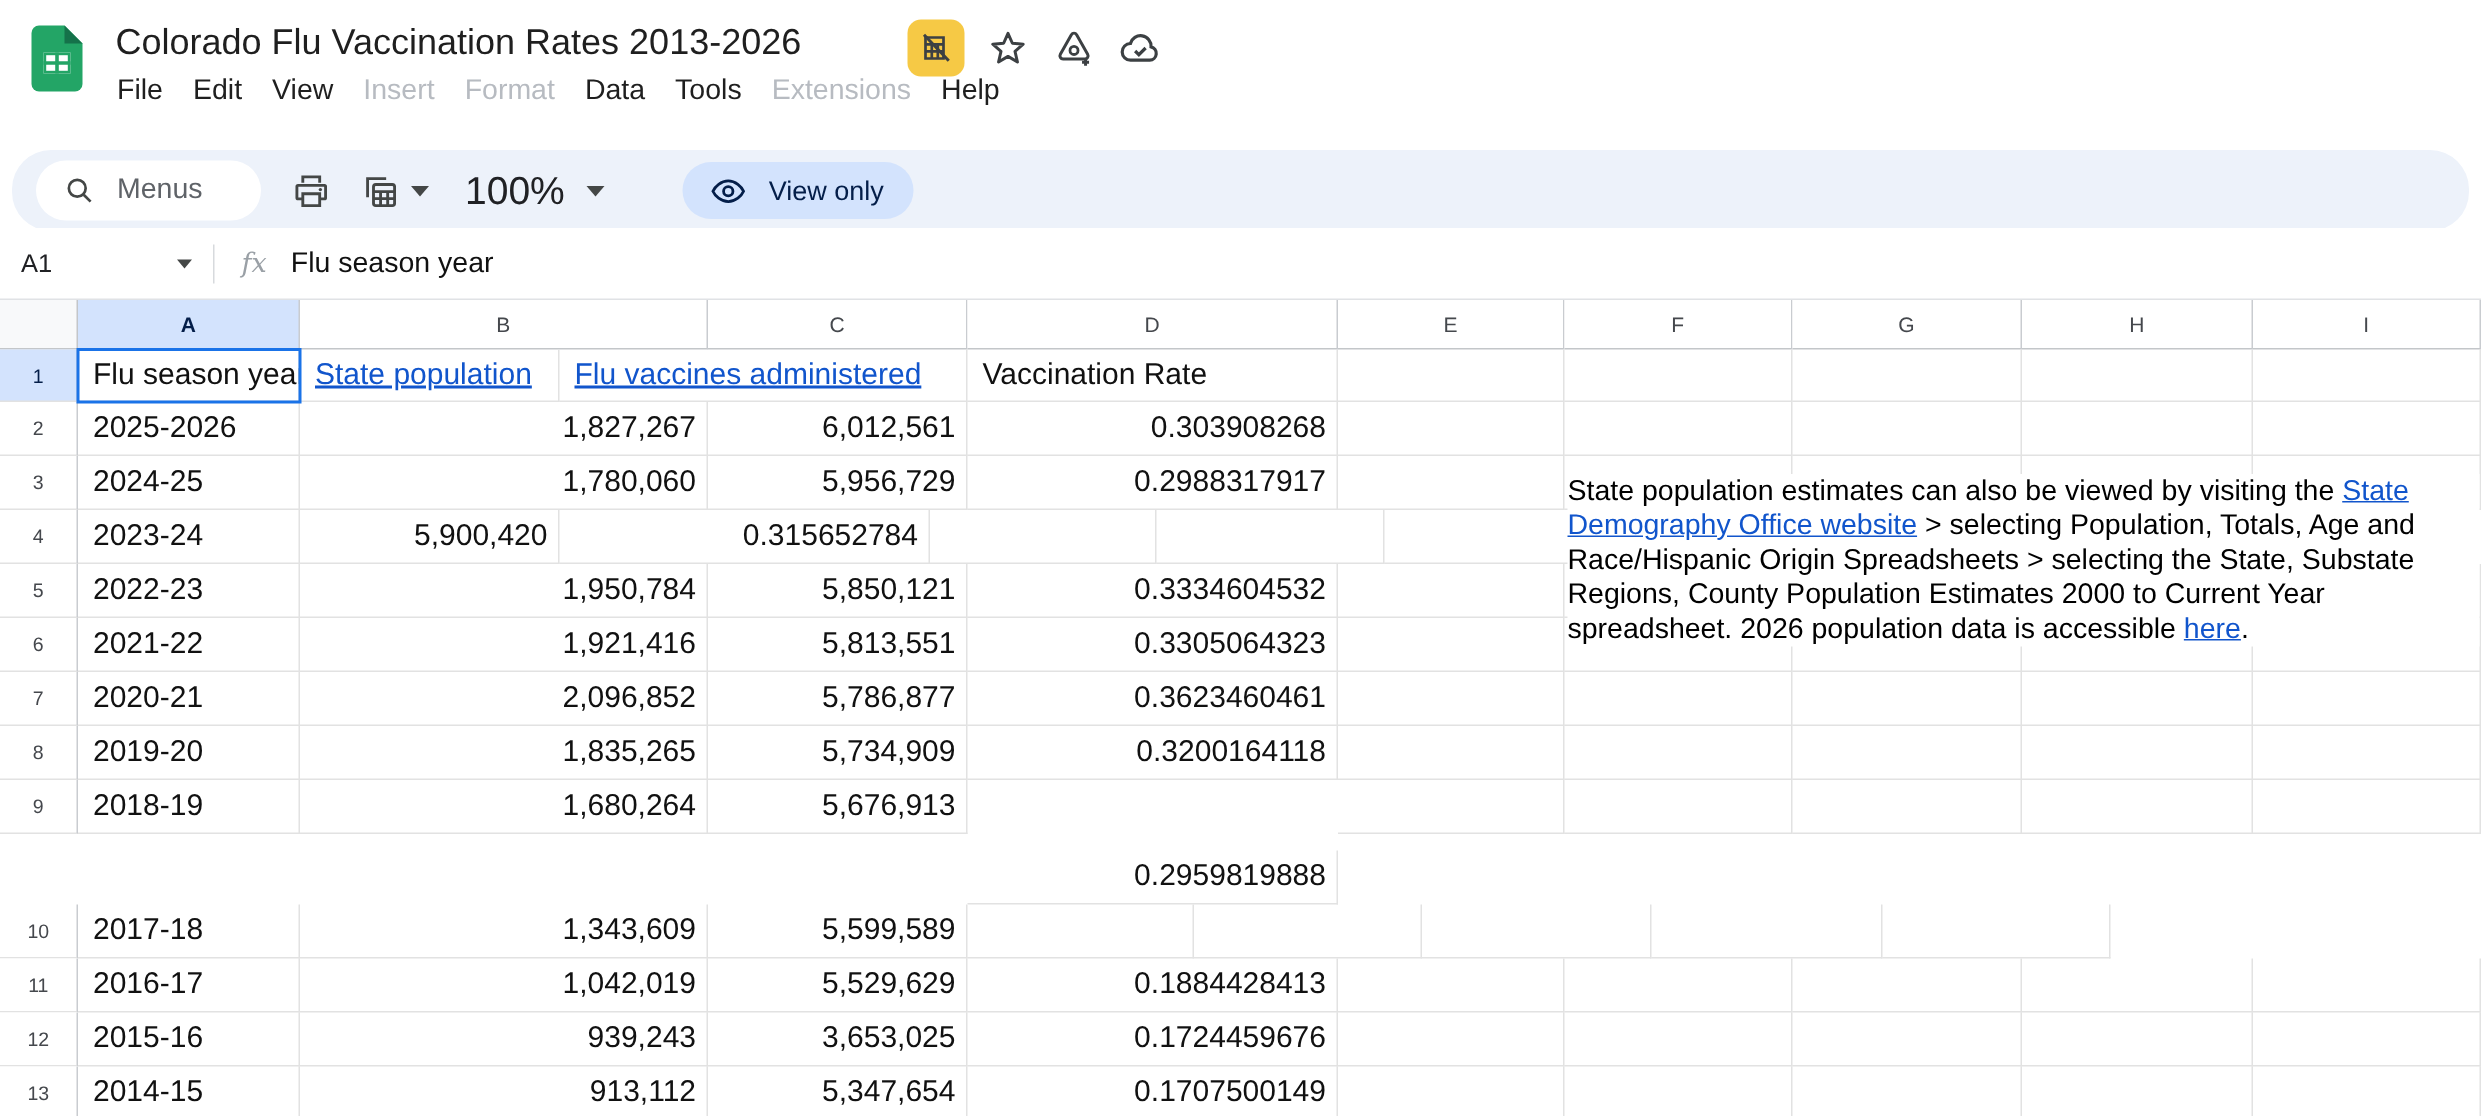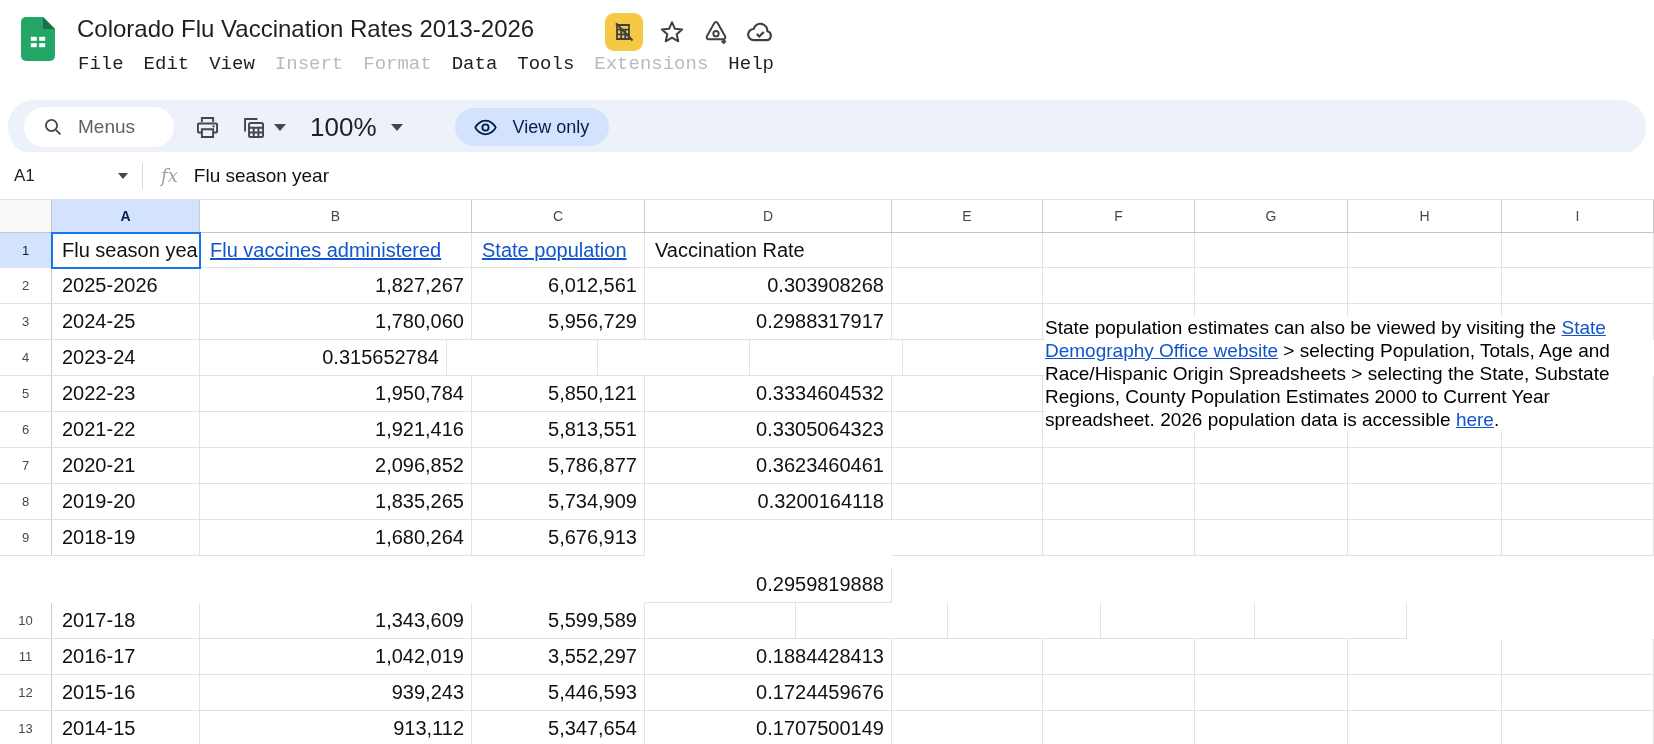--- a/index.html
+++ b/index.html
@@ -7,21 +7,21 @@
   body { font-family:"Liberation Sans", sans-serif; width:1654px; height:744px; position:relative; overflow:hidden; }
   #stage { position:absolute; inset:0; width:1654px; height:744px; background:#fff; overflow:hidden; }
 
   
   #titlebar { position:absolute; left:0; top:0; width:1654px; height:98px; background:#fff; }
   #sheets-logo { position:absolute; left:14px; top:15px; width:48px; height:48px; }
   #doc-title { position:absolute; left:77px; top:15px; font-size:24px; color:#1f1f1f; white-space:nowrap; }
   #title-icons { position:absolute; left:605px; top:12px; display:flex; align-items:center; gap:14px; height:40px; }
   .badge-yellow { width:38px; height:38px; background:#f6c945; border-radius:9px; display:flex; align-items:center; justify-content:center; }
   .ticon { width:30px; height:30px; display:flex; align-items:center; justify-content:center; }
-  #menubar { position:absolute; left:68px; top:50px; display:flex; align-items:center; height:28px;font-family:Liberation Mono, monospace; }
+  #menubar { position:absolute; left:68px; top:50px; display:flex; align-items:flex-start; height:28px; }
   .menu-item { font-size:19px; color:#1f1f1f; padding:0 10px; cursor:default; white-space:nowrap; }
   .menu-item.disabled { color:#b7bbc1; }
 
   
   #toolbar { position:absolute; left:8px; top:100px; width:1638px; height:54px; background:#edf2fa; border-radius:26px; display:flex; align-items:center; }
   #search-pill { margin-left:16px; height:40px; min-width:150px; background:#fff; border-radius:20px; display:flex; align-items:center; padding:0 20px 0 14px; gap:10px; }
   #search-pill span { font-size:19px; color:#5f6368; }
   .tb-icon { display:flex; align-items:center; justify-content:center; width:30px; height:30px; }
   .caret { width:0; height:0; border-left:6px solid transparent; border-right:6px solid transparent; border-top:7px solid #444746; }
   #print-wrap { margin-left:18px; }
@@ -182,25 +182,25 @@
         <div class="colhead" style="width: 247px; height: 33px;">D</div>
         <div class="colhead" style="width: 151px; height: 33px;">E</div>
         <div class="colhead" style="width: 152px; height: 33px;">F</div>
         <div class="colhead" style="width: 153px; height: 33px;">G</div>
         <div class="colhead" style="width: 154px; height: 33px;">H</div>
         <div class="colhead" style="width: 152px; height: 33px;">I</div>
       </div>
       <div class="grow">
         <div class="rownum sel" style="width: 52px; height: 35px;">1</div>
         <div class="cell left a1sel" style="width: 148px; height: 35px;">Flu season year</div>
+        <div class="cell left" style="width: 173px; height: 35px;">
+          <a class="linktext" href="#">State population </a>
+        </div>
         <div class="cell left" style="width: 272px; height: 35px;">
           <a class="linktext" href="#">Flu vaccines administered </a>
-        </div>
-        <div class="cell left" style="width: 173px; height: 35px;">
-          <a class="linktext" href="#">State population </a>
         </div>
         <div class="cell left" style="width: 247px; height: 35px; text-align: center;">Vaccination Rate</div>
         <div class="cell left" style="width: 151px; height: 35px;"></div>
         <div class="cell left" style="width: 152px; height: 35px;"></div>
         <div class="cell left" style="width: 153px; height: 35px;"></div>
         <div class="cell left" style="width: 154px; height: 35px;"></div>
         <div class="cell left" style="width: 152px; height: 35px;"></div>
       </div>
       <div class="grow">
         <div class="rownum" style="width: 52px; height: 36px;">2</div>
@@ -222,20 +222,21 @@
         <div class="cell right" style="width: 247px; height: 36px;">0.2988317917</div>
         <div class="cell left" style="width: 151px; height: 36px;"></div>
         <div class="cell left" style="width: 152px; height: 36px;"></div>
         <div class="cell left" style="width: 153px; height: 36px;"></div>
         <div class="cell left" style="width: 154px; height: 36px;"></div>
         <div class="cell left" style="width: 152px; height: 36px;"></div>
       </div>
       <div class="grow">
         <div class="rownum" style="width: 52px; height: 36px;">4</div>
         <div class="cell left" style="width: 148px; height: 36px;">2023-24</div>
+        <div class="cell right" style="width: 173px; height: 36px;">5,900,420</div>
         <div class="cell right" style="width: 247px; height: 36px;">0.315652784</div>
         <div class="cell left" style="width: 151px; height: 36px;"></div>
         <div class="cell left" style="width: 152px; height: 36px;"></div>
         <div class="cell left" style="width: 153px; height: 36px;"></div>
         <div class="cell left" style="width: 154px; height: 36px;"></div>
         <div class="cell left" style="width: 152px; height: 36px;"></div>
       </div>
       <div class="grow">
         <div class="rownum" style="width: 52px; height: 36px;">5</div>
         <div class="cell left" style="width: 148px; height: 36px;">2022-23</div>
@@ -304,33 +305,33 @@
         <div class="cell left" style="width: 151px; height: 36px;"></div>
         <div class="cell left" style="width: 152px; height: 36px;"></div>
         <div class="cell left" style="width: 153px; height: 36px;"></div>
         <div class="cell left" style="width: 154px; height: 36px;"></div>
         <div class="cell left" style="width: 152px; height: 36px;"></div>
       </div>
       <div class="grow">
         <div class="rownum" style="width: 52px; height: 36px;">11</div>
         <div class="cell left" style="width: 148px; height: 36px;">2016-17</div>
         <div class="cell right" style="width: 272px; height: 36px;">1,042,019</div>
-        <div class="cell right" style="width: 173px; height: 36px;">3,552,297</div>
+        <div class="cell right" style="width: 173px; height: 36px;">5,529,629</div>
         <div class="cell right" style="width: 247px; height: 36px;">0.1884428413</div>
         <div class="cell left" style="width: 151px; height: 36px;"></div>
         <div class="cell left" style="width: 152px; height: 36px;"></div>
         <div class="cell left" style="width: 153px; height: 36px;"></div>
         <div class="cell left" style="width: 154px; height: 36px;"></div>
         <div class="cell left" style="width: 152px; height: 36px;"></div>
       </div>
       <div class="grow">
         <div class="rownum" style="width: 52px; height: 36px;">12</div>
         <div class="cell left" style="width: 148px; height: 36px;">2015-16</div>
         <div class="cell right" style="width: 272px; height: 36px;">939,243</div>
-        <div class="cell right" style="width: 173px; height: 36px;">5,446,593</div>
+        <div class="cell right" style="width: 173px; height: 36px;">3,653,025</div>
         <div class="cell right" style="width: 247px; height: 36px;">0.1724459676</div>
         <div class="cell left" style="width: 151px; height: 36px;"></div>
         <div class="cell left" style="width: 152px; height: 36px;"></div>
         <div class="cell left" style="width: 153px; height: 36px;"></div>
         <div class="cell left" style="width: 154px; height: 36px;"></div>
         <div class="cell left" style="width: 152px; height: 36px;"></div>
       </div>
       <div class="grow">
         <div class="rownum" style="width: 52px; height: 36px;">13</div>
         <div class="cell left" style="width: 148px; height: 36px;">2014-15</div>

